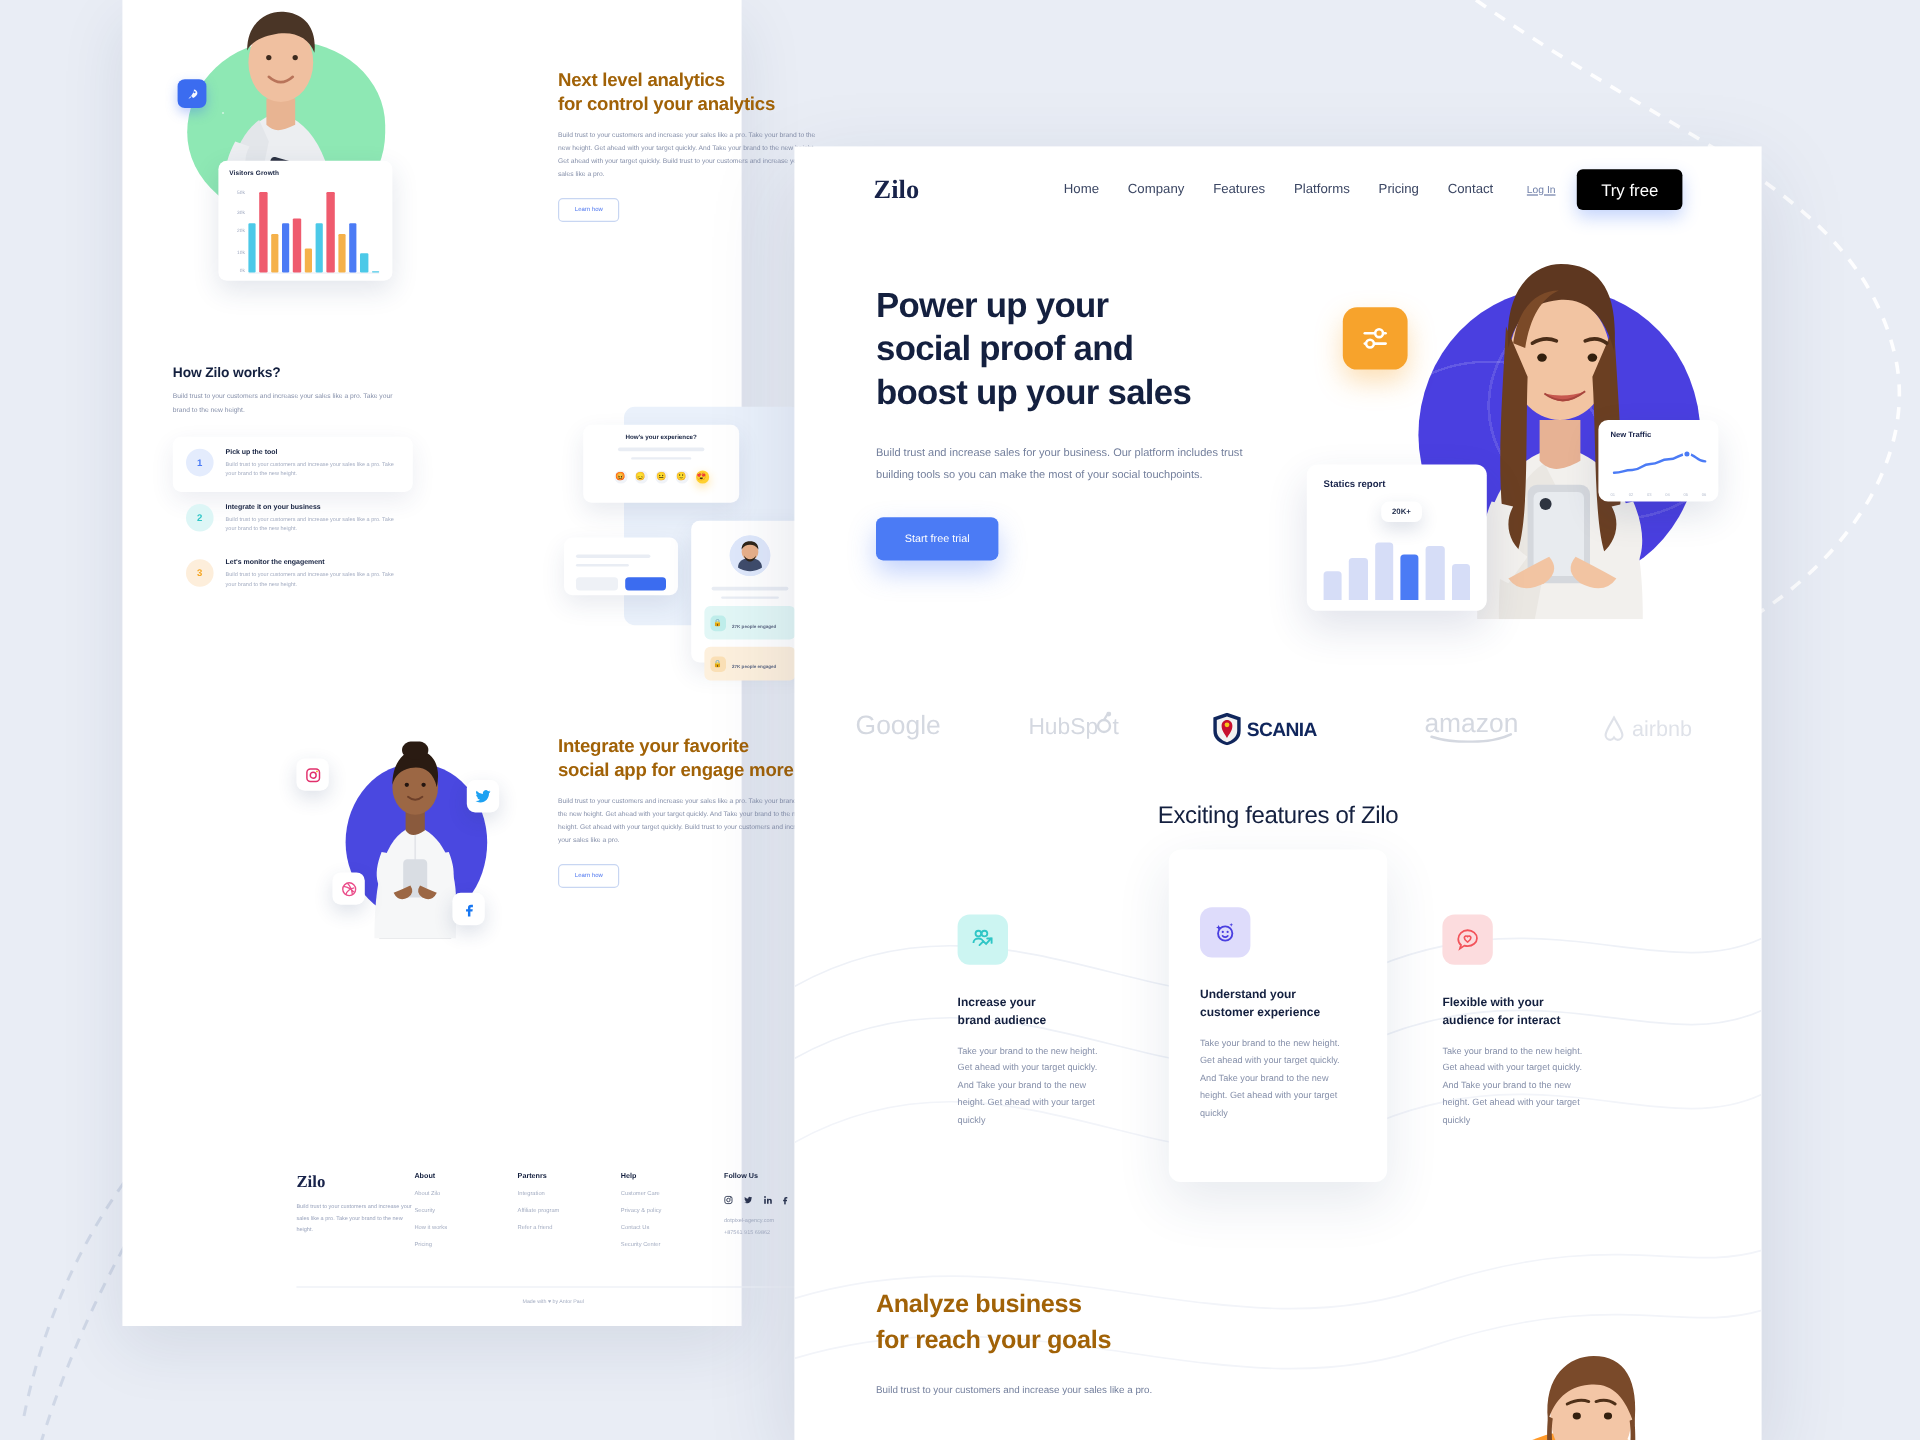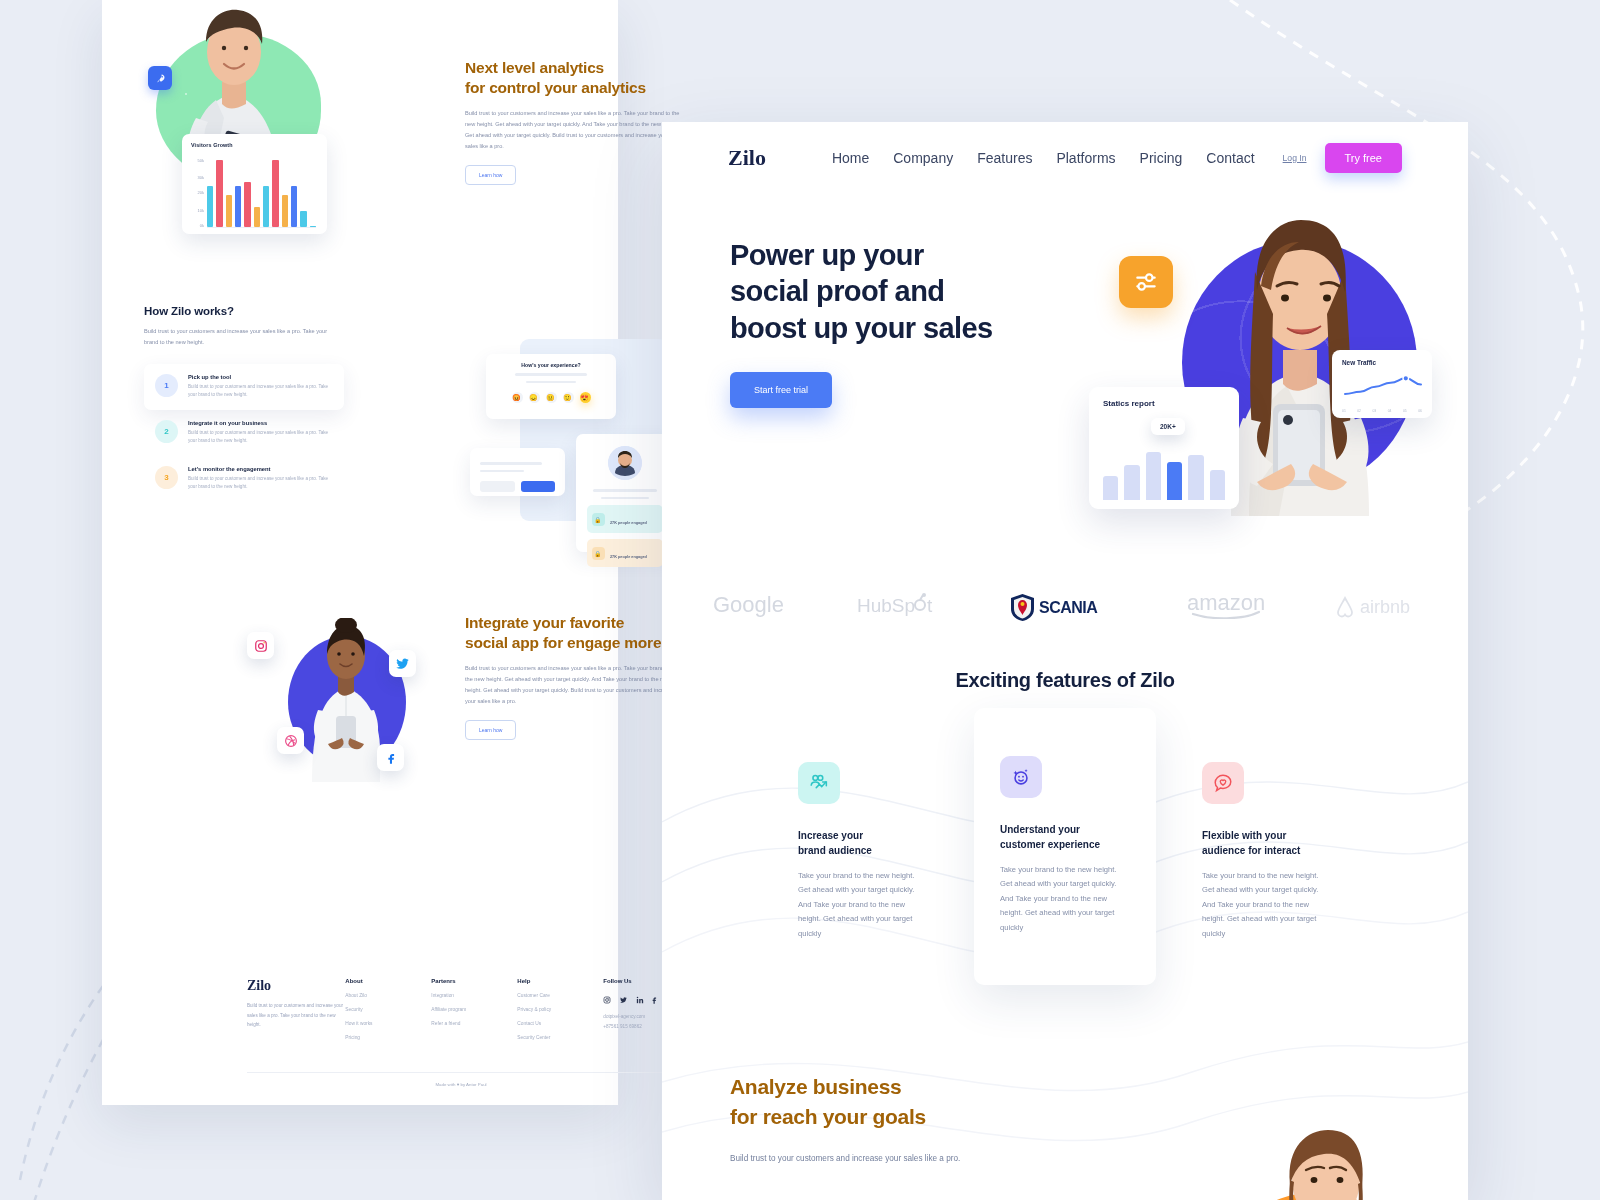--- a/index.html
+++ b/index.html
@@ -137,23 +137,23 @@
   
   #right-page {
     position:absolute; left:662px; top:122px; width:806px; height:1078px;
     background:#ffffff; z-index:3; overflow:hidden;
     box-shadow:0 24px 70px rgba(30,45,90,.13);
   }
   .rp-nav { position:absolute; left:0; top:0; width:100%; height:72px; display:flex;
             align-items:center; padding:0 66px; }
   .rp-logo { font-family:"Liberation Serif", serif; font-size:22px; font-weight:700; color:#18234a; }
   .rp-nav-links { margin-left:auto; display:flex; align-items:center; gap:24px; }
-  .rp-nav-links a { font-size:14px; color:#3b4663; text-decoration:none; }
+  .rp-nav-links a { font-size:11px; color:#3b4663; text-decoration:none; }
   .rp-login { font-size:8.6px; color:#6f7fa8; margin-left:28px;text-decoration:underline; }
-  .rp-try { margin-left:18px; background:#d946ef; color:#fff; font-size:11px;
+  .rp-try { margin-left:18px; background:#000000; color:#fff; font-size:14px;
             padding:9px 20px; border-radius:5px; box-shadow:0 6px 14px rgba(75,123,245,.33); }
 
   .rp-hero-copy { position:absolute; left:68px; top:115px; width:330px; }
   .rp-h1 { font-size:29px; line-height:1.25; font-weight:700; color:#14203f; letter-spacing:-.6px; }
   .rp-sub { margin-top:22px; font-size:9.2px; line-height:2; color:#737f9c; }
   .rp-cta { margin-top:26px; display:inline-block; background:#4b7bf5; color:#fff;
             font-size:9px; padding:13px 24px; border-radius:6px;
             box-shadow:0 10px 22px rgba(75,123,245,.34); }
 
   .rp-hero-art { position:absolute; left:425px; top:50px; width:360px; height:420px; }
@@ -184,21 +184,21 @@
                   padding:9px 10px; }
   .card-traffic .ct-t { font-size:6.4px; font-weight:700; color:#18234a; }
   .ct-ticks { display:flex; justify-content:space-between; margin-top:3px; }
   .ct-ticks span { font-size:3.4px; color:#b4bccd; }
 
   .rp-logos { position:absolute; left:0; top:440px; width:100%; height:90px;
               display:flex; align-items:center; justify-content:center; gap:68px; }
   .logo-item { opacity:.75; }
 
   .rp-feat-title { position:absolute; left:0; top:547px; width:100%; text-align:center;
-                   font-size:20px; font-weight:700; color:#14203f; letter-spacing:-.3px; }
+                   font-size:20px; font-weight:400; color:#14203f; letter-spacing:-.3px; }
   .rp-feat-row { position:absolute; left:0; top:608px; width:100%; display:flex;
                  justify-content:center; gap:20px; padding:0 110px; }
   .feat-card { width:190px; padding:32px 26px 44px; border-radius:10px; }
   .feat-card.raised { background:#fff; box-shadow:0 16px 44px rgba(40,60,110,.11); margin-top:-22px; padding-top:48px; }
   .feat-ic { width:42px; height:42px; border-radius:10px; display:flex;
              align-items:center; justify-content:center; }
   .feat-h { margin-top:24px; font-size:10px; line-height:1.5; font-weight:700; color:#14203f; }
   .feat-p { margin-top:11px; font-size:7.6px; line-height:1.9; color:#8690aa; }
 
   .rp-bottom { position:absolute; left:68px; top:950px; width:420px; }
@@ -531,20 +531,21 @@
     <span class="rp-login">Log In</span>
     <span class="rp-try">Try free</span>
   </nav>
 
   <div class="rp-hero-copy">
     <h1 class="rp-h1">
       <span>Power up your</span><br>
       <span>social proof and</span><br>
       <span>boost up your sales</span>
     </h1>
+    <p class="rp-sub">Build trust and increase sales for your business. Our platform includes trust building tools so you can make the most of your social touchpoints.</p>
     <span class="rp-cta">Start free trial</span>
   </div>
 
   <div class="rp-hero-art">
     <div class="blob-indigo"></div>
 
     <svg class="person-hero" viewBox="0 0 210 330">
       <defs>
             <clipPath id="hclip">
               <rect x="0" y="0" width="210" height="330"></rect>

